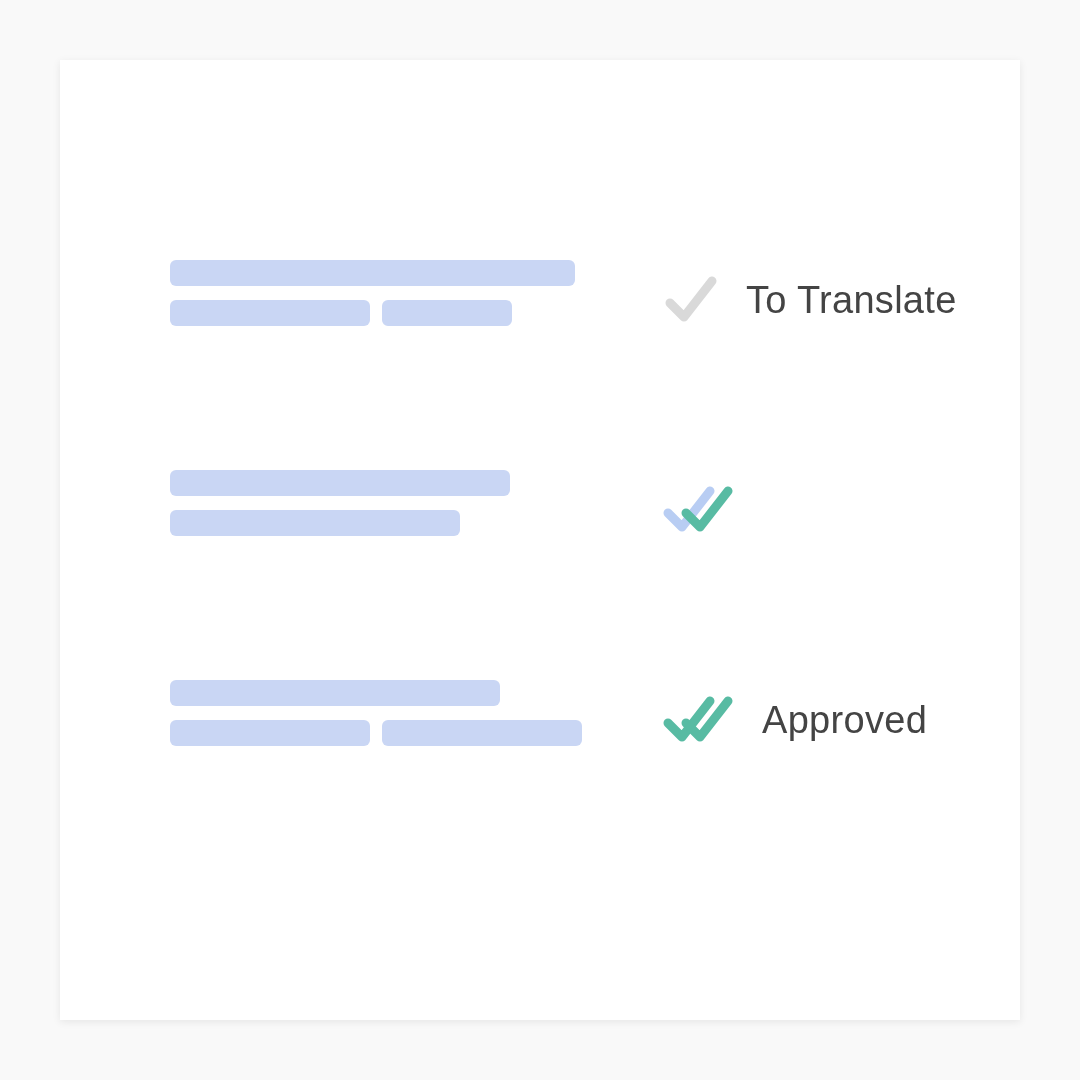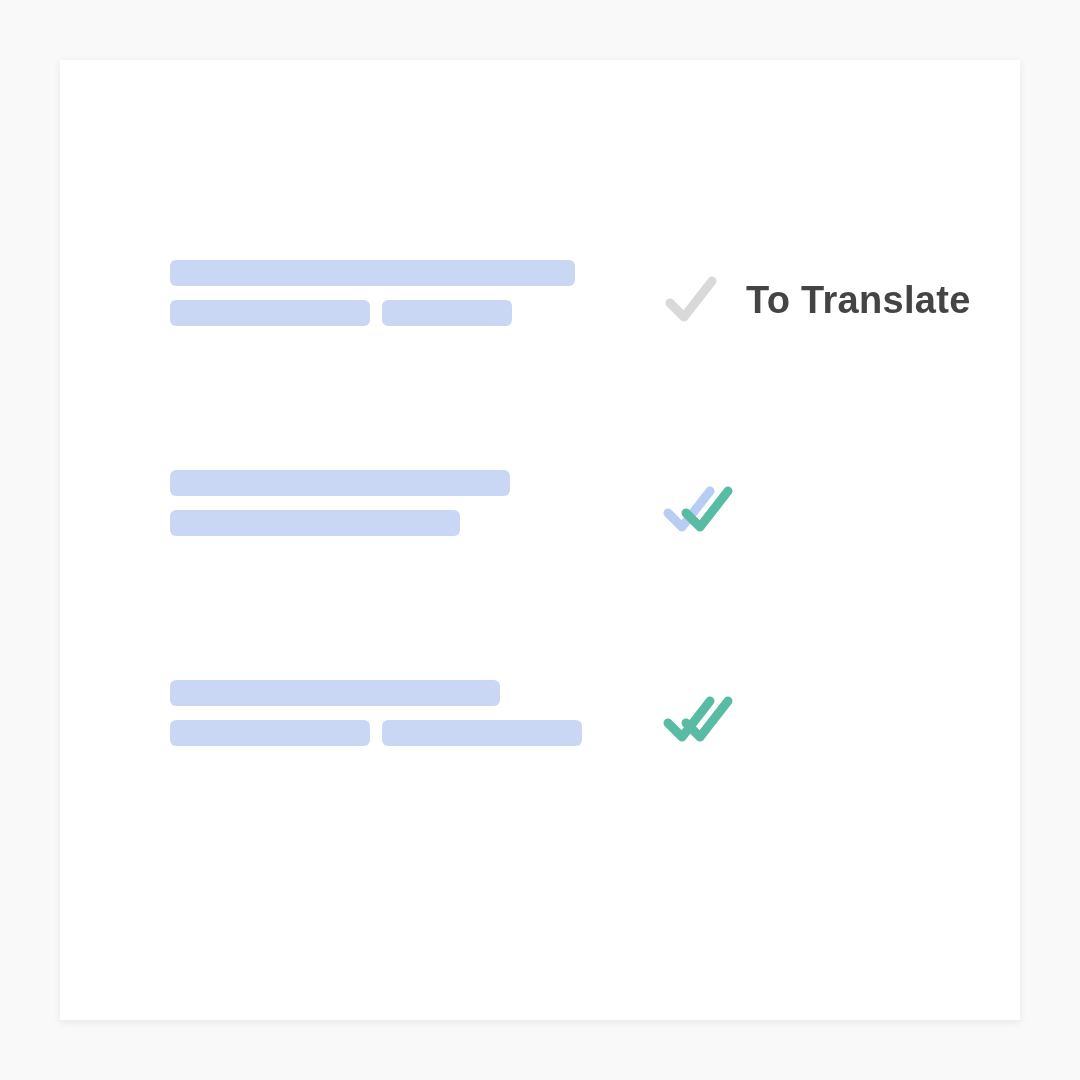--- a/index.html
+++ b/index.html
@@ -39,21 +39,21 @@
   .line-row2 { display: flex; gap: 12px; }
   .status {
     display: flex;
     align-items: center;
     gap: 24px;
     margin-left: 70px;
   }
   .status-label {
     font-size: 38px;
     color: #444444;
-    font-weight: 700;
+    font-weight: 400;
     letter-spacing: 0.3px;
     white-space: nowrap;
   }
   .icon svg { display: block; }
 </style>
 </head>
 <body>
 
 <div class="card">
 
@@ -98,16 +98,17 @@
         <div class="line" style="width:200px"></div>
       </div>
     </div>
     <div class="status">
       <span class="icon">
         <svg width="78" height="62" viewBox="0 0 78 62">
           <polyline points="8,34 22,48 50,12" fill="none" stroke="#58bba3" stroke-width="9" stroke-linecap="round" stroke-linejoin="round"></polyline>
           <polyline points="26,34 40,48 68,12" fill="none" stroke="#58bba3" stroke-width="9" stroke-linecap="round" stroke-linejoin="round"></polyline>
         </svg>
       </span>
+      <span class="status-label">Approved</span>
     </div>
   </div>
 
 </div>
 
 </body></html>

